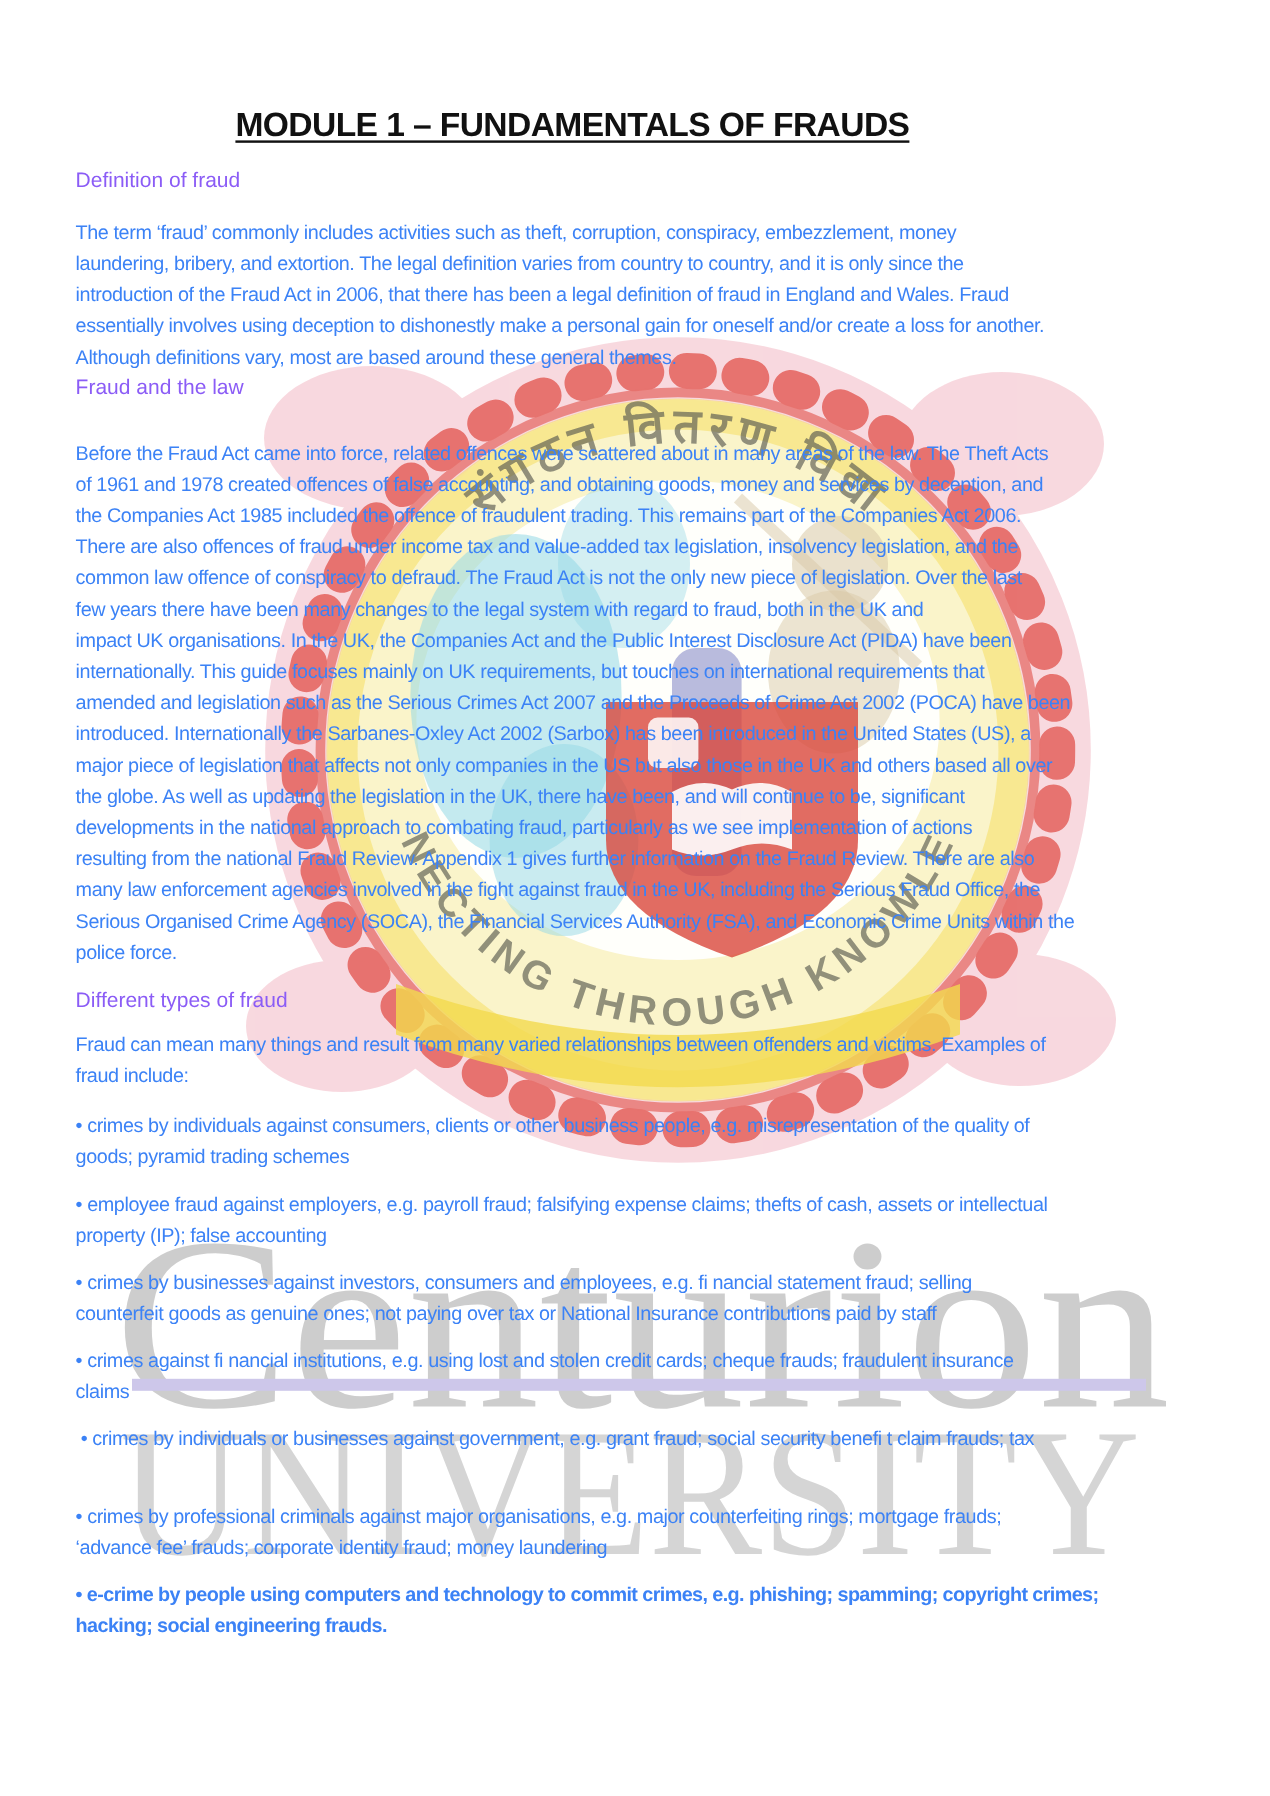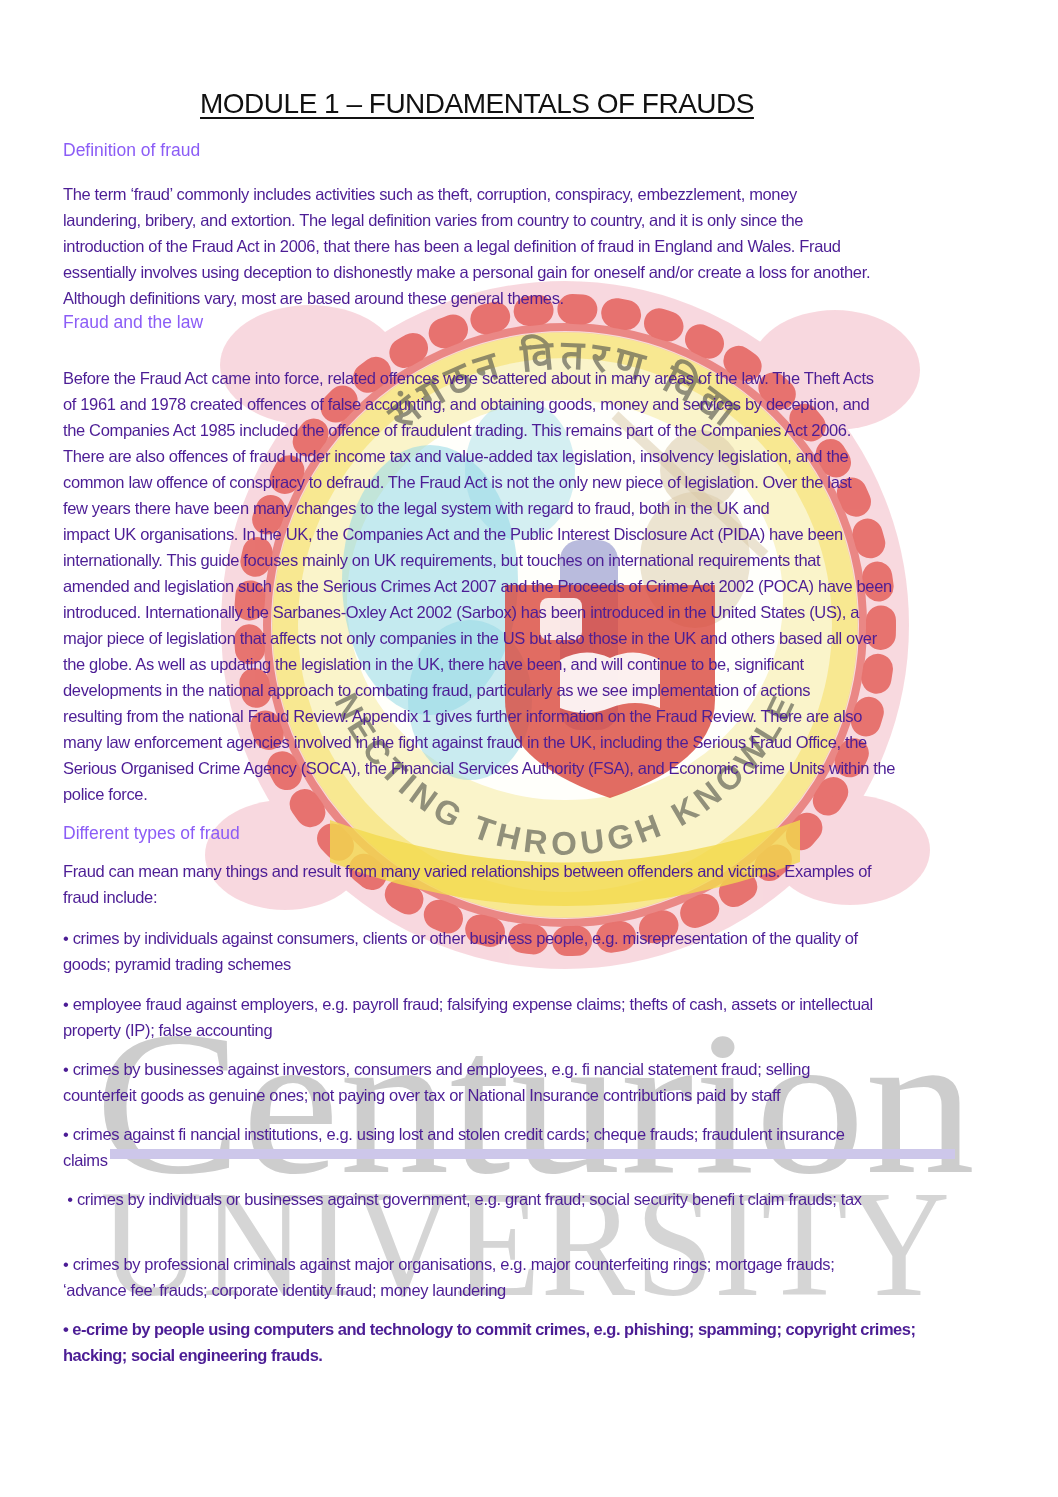--- a/index.html
+++ b/index.html
@@ -16,28 +16,28 @@
   
   .hl-bar{
     position:absolute;z-index:1;
     left:110px;top:1149px;width:845px;height:10px;
   }
 
   
   .blk{position:absolute;left:63px;width:935px;z-index:2;color:#1a1a1a;}
   .title{
     left:0;width:954px;text-align:center;
-    font-size:28px;font-weight:normal;letter-spacing:-0.5px;
+    font-size:28px;font-weight:bold;letter-spacing:-0.5px;
     text-decoration:underline;text-decoration-thickness:2px;text-underline-offset:4px;
     color:#111;
   }
   .hd{font-size:17.5px;font-weight:normal;color:#8b5cf6;}
   .para .tl{
     font-size:16.5px;line-height:26px;letter-spacing:-0.35px;
-    white-space:pre;color:#4c1d95;
+    white-space:pre;color:#3b82f6;
   }
   .para.bold .tl{font-weight:bold;letter-spacing:-0.5px;}
 </style>
 </head>
 <body>
 
 <div class="page">
 
   <div class="wm">
     <svg width="1058" height="1497" viewBox="0 0 1058 1497" aria-hidden="true">

